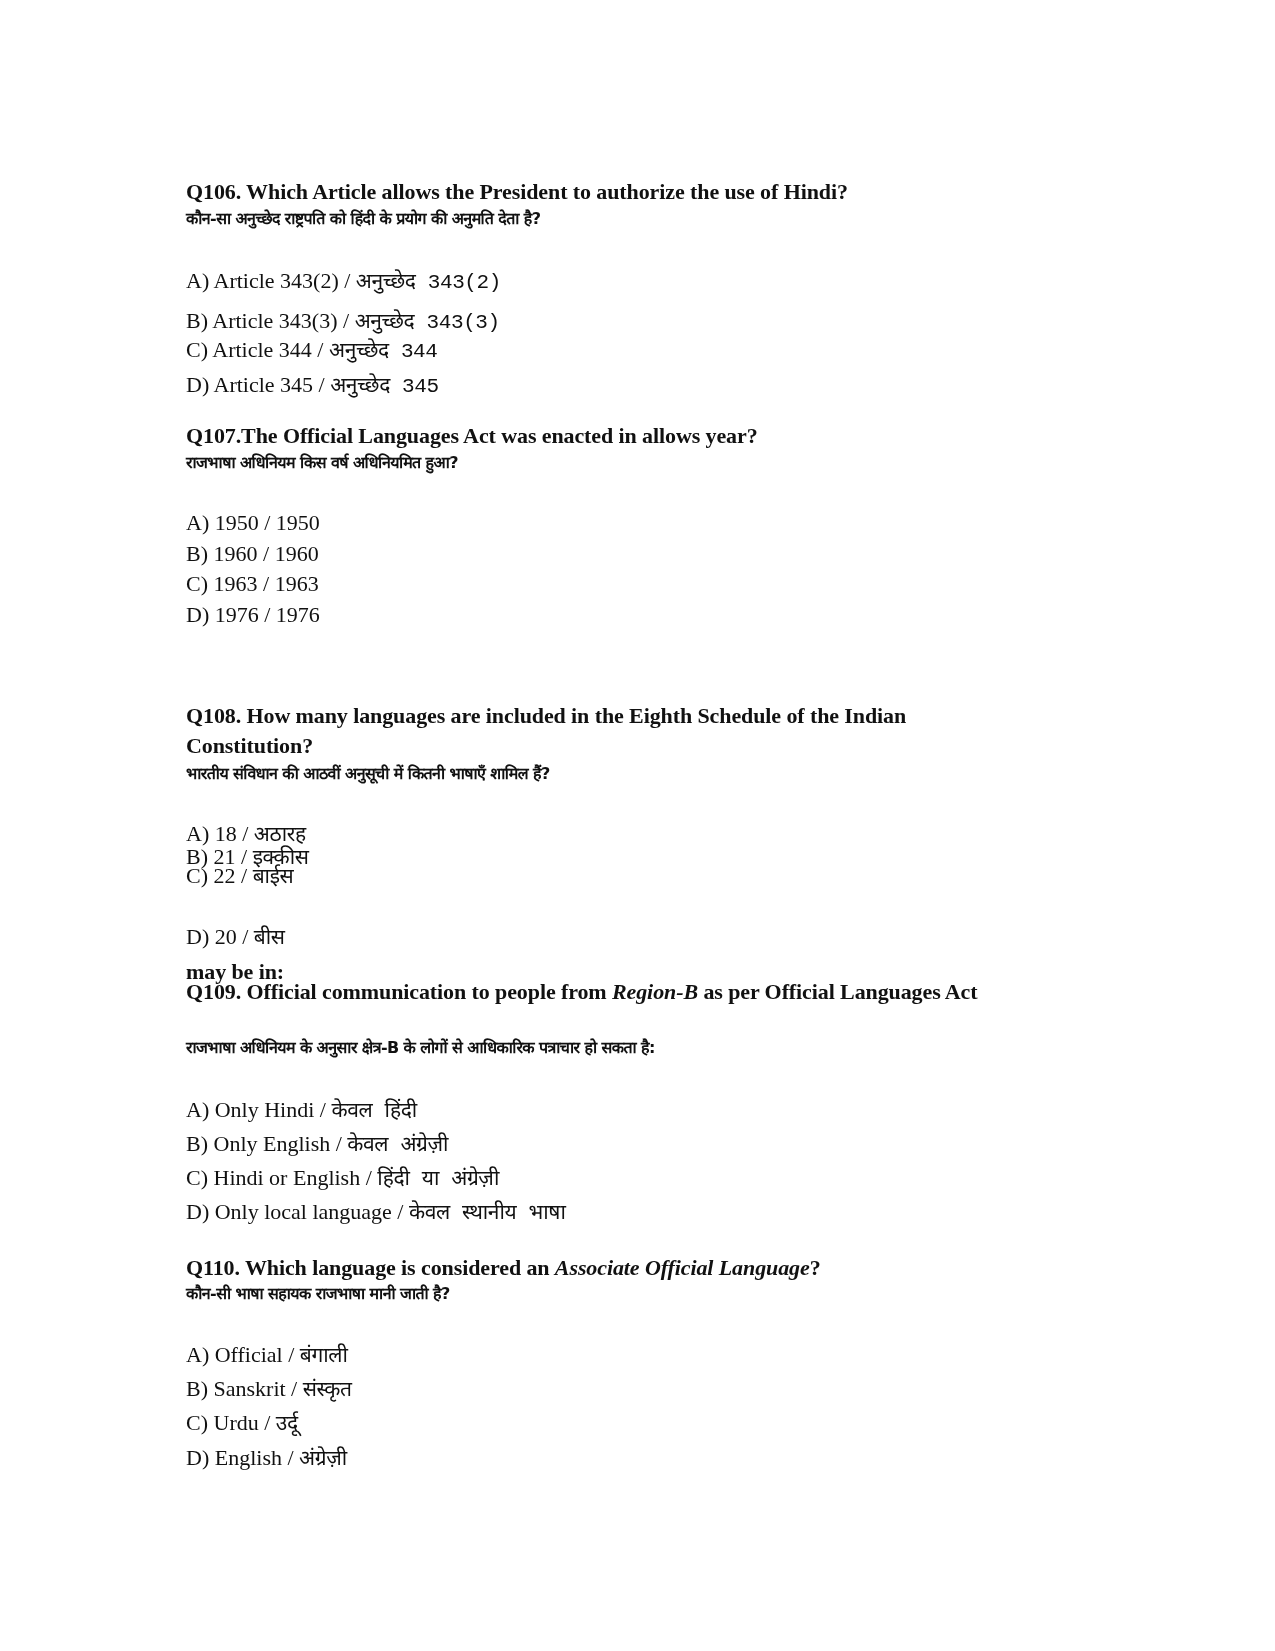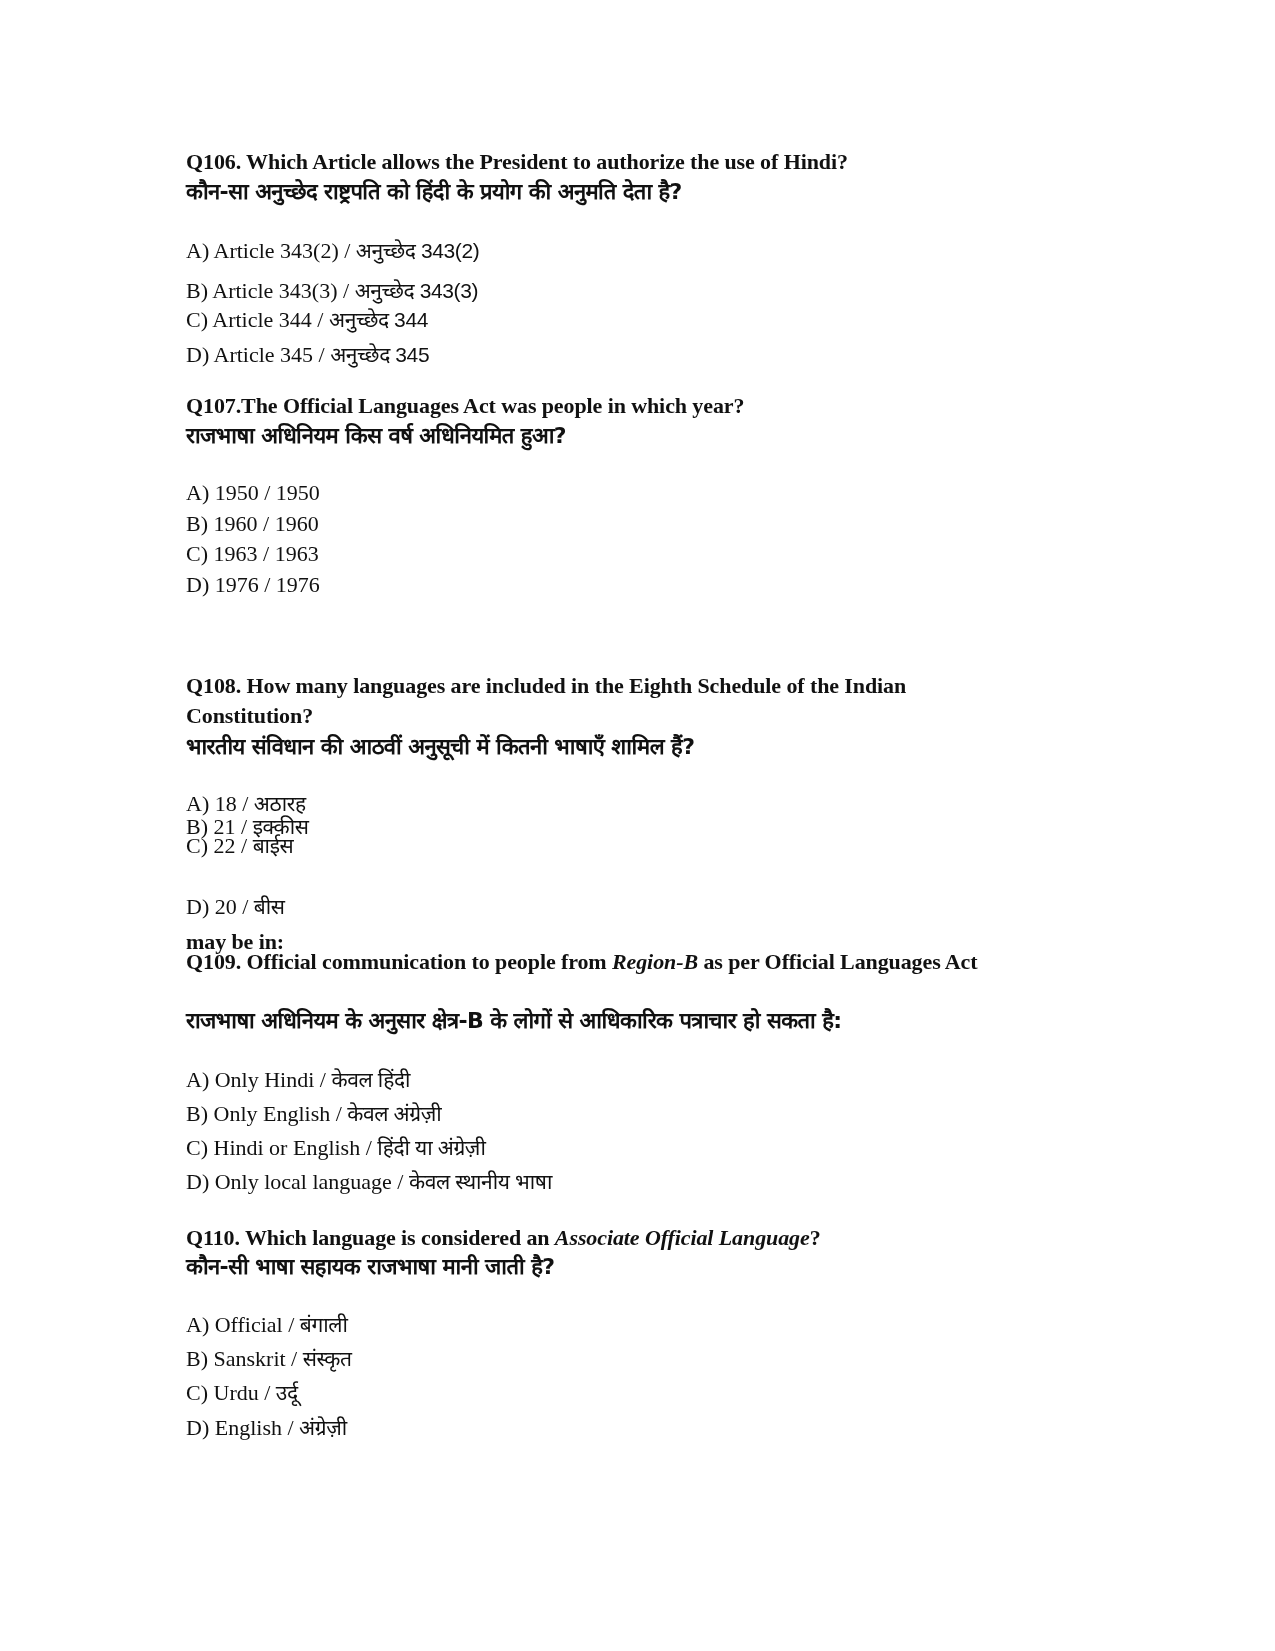--- a/index.html
+++ b/index.html
@@ -4,38 +4,39 @@
   <style>
     html, body { margin: 0; padding: 0; background: #ffffff; }
     body {
       width: 1275px; height: 1651px; position: relative; overflow: hidden;
       color: #111111;
       font-family: "Liberation Serif", "DejaVu Serif", serif;
     }
     .line {
       position: absolute; left: 186px; white-space: nowrap;
       line-height: 1;
+      margin-top: 30px;
     }
     .q-title { font-weight: bold; font-size: 22px; letter-spacing: -0.1px; }
-    .q-hindi { font-weight: bold; font-size: 22px; font-family: "DejaVu Sans", "Liberation Sans", sans-serif; letter-spacing: -0.6px; }
+    .q-hindi { font-weight: bold; font-size: 16px; font-family: "DejaVu Sans", "Liberation Sans", sans-serif; letter-spacing: -0.6px; }
     .opt { font-size: 22px; }
-    .opt .hi { font-family: Liberation Sans, sans-serif; font-size: 21px; letter-spacing: -0.4px; text-align: right; }
+    .opt .hi { font-family: Liberation Mono, monospace; font-size: 21px; letter-spacing: -0.4px; text-align: right; }
     em { }
   </style>
 </head>
 <body>
 
 <div class="line q-title" style="top:151px">Q106. Which Article allows the President to authorize the use of Hindi?</div>
 <div class="line q-hindi" style="top:181px">कौन-सा अनुच्छेद राष्ट्रपति को हिंदी के प्रयोग की अनुमति देता है?</div>
 <div class="line opt" style="top:240px"><span>A) Article 343(2) / </span><span class="hi">अनुच्छेद 343(2)</span></div>
 <div class="line opt" style="top:280px"><span>B) Article 343(3) / </span><span class="hi">अनुच्छेद 343(3)</span></div>
 <div class="line opt" style="top:309px"><span>C) Article 344 / </span><span class="hi">अनुच्छेद 344</span></div>
 <div class="line opt" style="top:344px"><span>D) Article 345 / </span><span class="hi">अनुच्छेद 345</span></div>
 
-<div class="line q-title" style="top:395px">Q107.The Official Languages Act was people in which year?</div>
+<div class="line q-title" style="top:395px">Q107.The Official Languages Act was enacted in allows year?</div>
 <div class="line q-hindi" style="top:425px">राजभाषा अधिनियम किस वर्ष अधिनियमित हुआ?</div>
 <div class="line opt" style="top:482px"><span>A) 1950 / </span><span>1950</span></div>
 <div class="line opt" style="top:513px"><span>B) 1960 / </span><span>1960</span></div>
 <div class="line opt" style="top:543px"><span>C) 1963 / </span><span>1963</span></div>
 <div class="line opt" style="top:574px"><span>D) 1976 / </span><span>1976</span></div>
 
 <div class="line q-title" style="top:675px">Q108. How many languages are included in the Eighth Schedule of the Indian</div>
 <div class="line q-title" style="top:705px">Constitution?</div>
 <div class="line q-hindi" style="top:736px">भारतीय संविधान की आठवीं अनुसूची में कितनी भाषाएँ शामिल हैं?</div>
 <div class="line opt" style="top:793px"><span>A) 18 / </span><span class="hi">अठारह</span></div>

